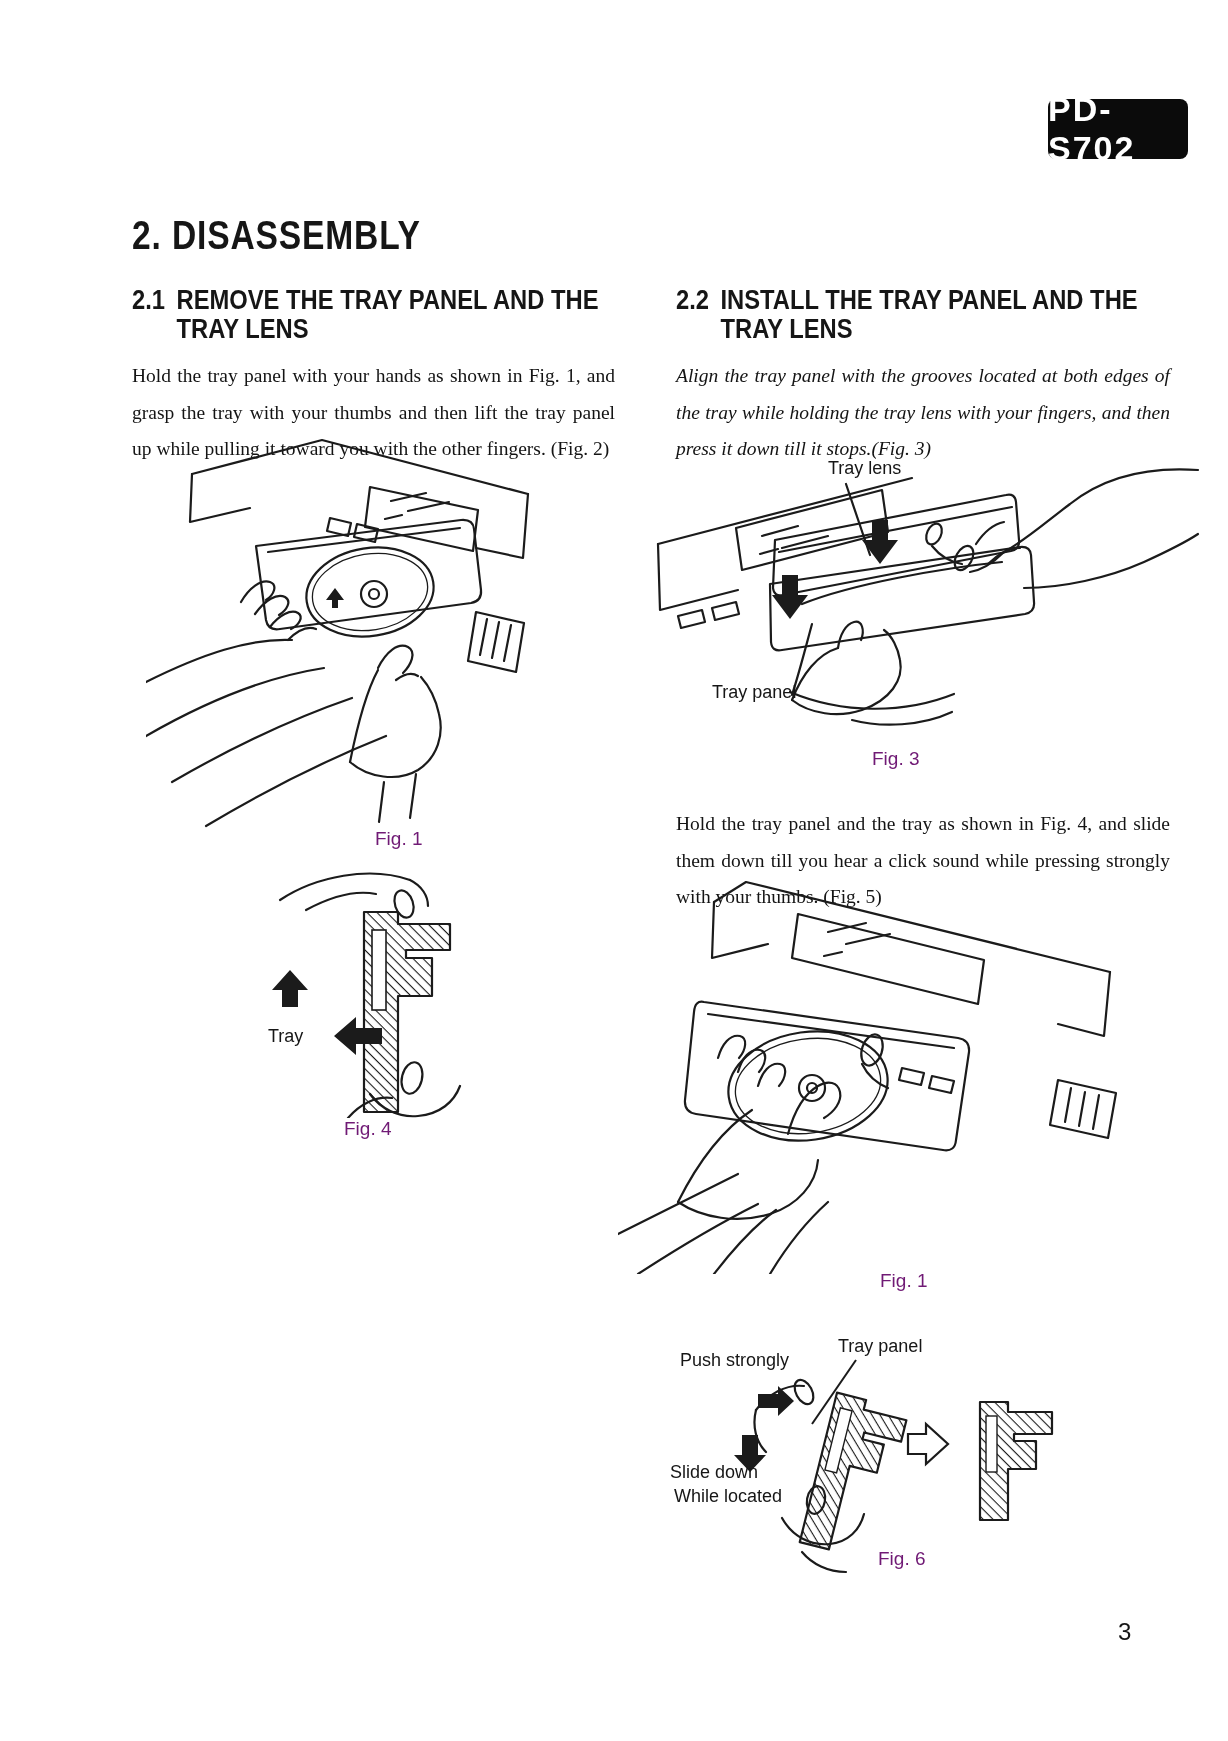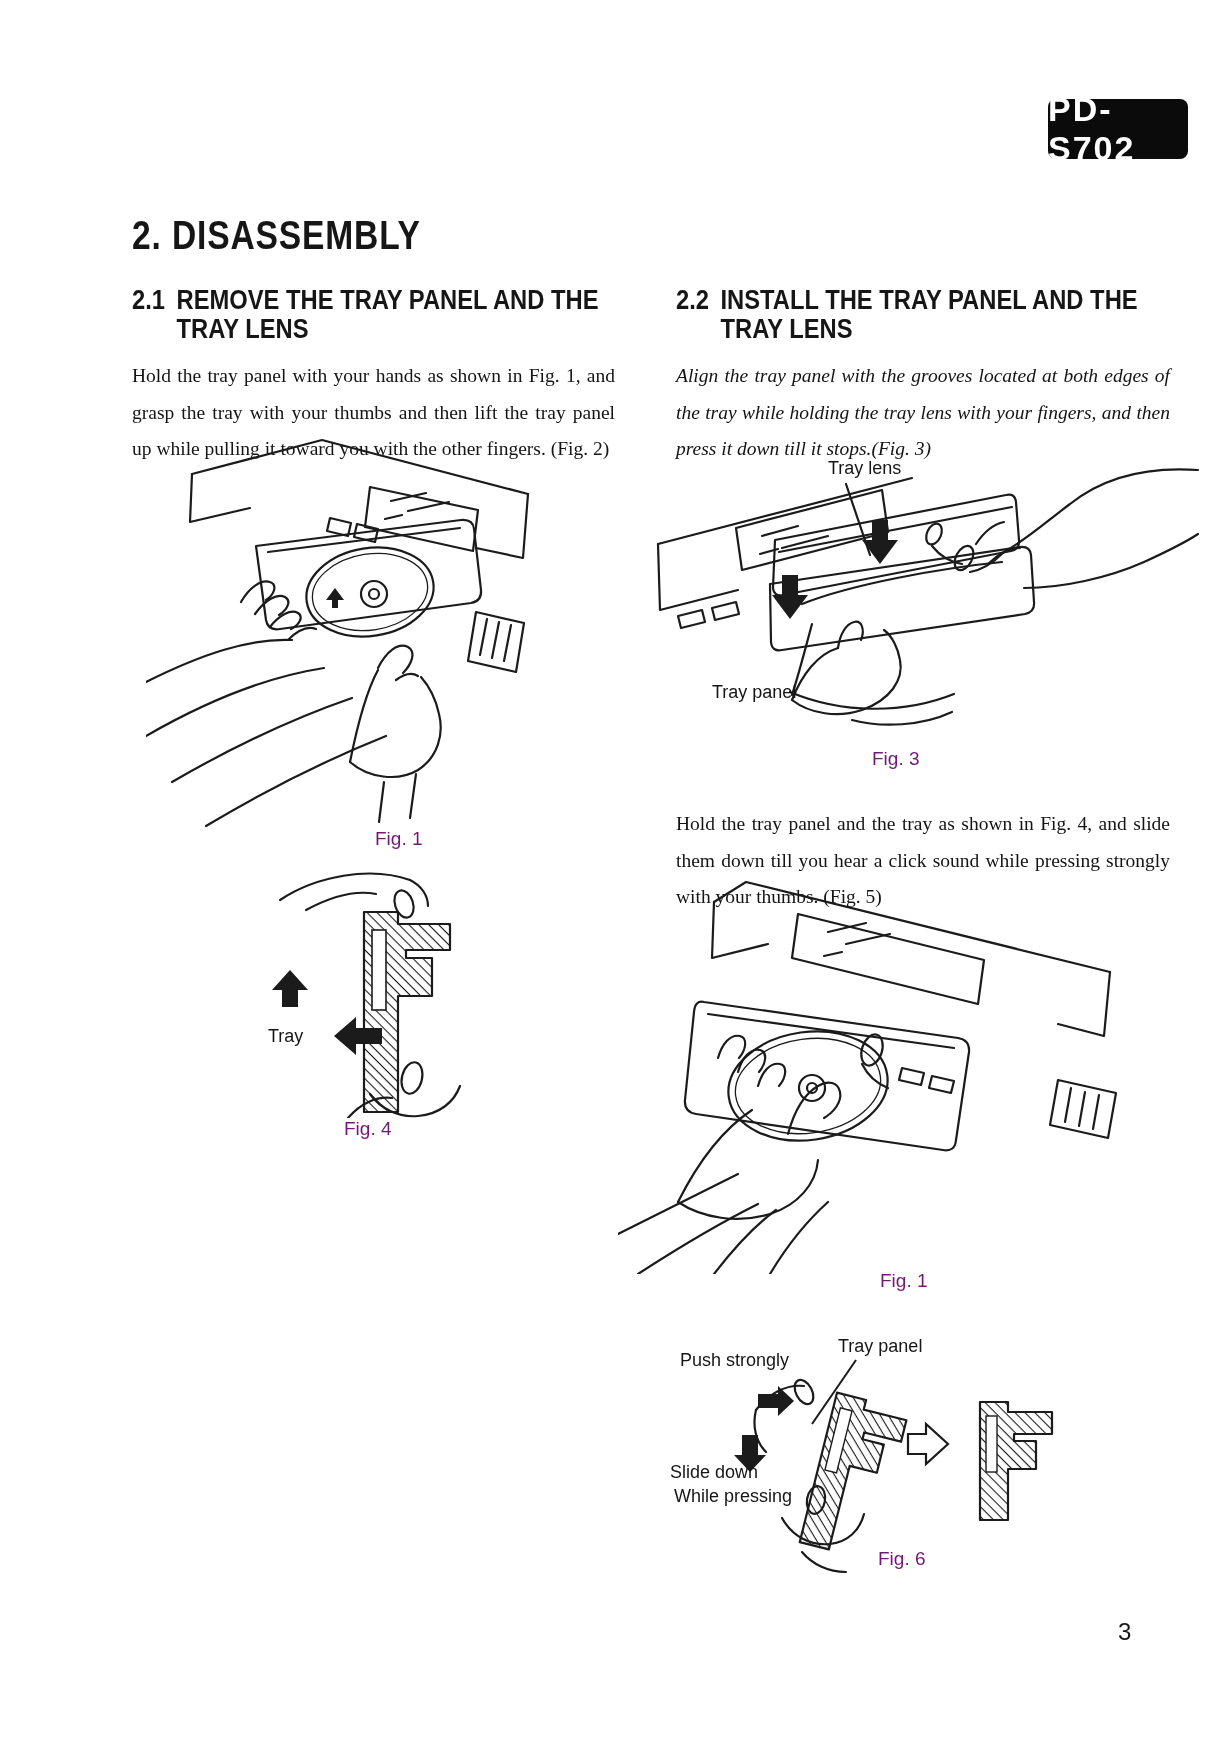--- a/index.html
+++ b/index.html
@@ -210,18 +210,18 @@
     </g>
     <polygon points="94,56 114,56 114,48 130,63 114,78 114,70 94,70" fill="#1b1b1b"></polygon>
     <polygon points="78,97 94,97 94,117 102,117 86,134 70,117 78,117" fill="#1b1b1b"></polygon>
     <polygon points="244,96 262,96 262,86 284,106 262,126 262,116 244,116" fill="#ffffff" stroke="#1b1b1b" stroke-width="2.2"></polygon>
     <path d="M316,64 L344,64 L344,74 L388,74 L388,96 L350,96 L350,103 L372,103 L372,131 L344,131 L344,182 L316,182 Z" fill="url(#h5)" stroke="#1b1b1b" stroke-width="2.2" stroke-linejoin="round"></path>
     <rect x="322" y="78" width="11" height="56" fill="#ffffff" stroke="#1b1b1b" stroke-width="1.4"></rect>
   </svg>
   <div class="fig-label" style="left:680px;top:1350px;">Push strongly</div>
   <div class="fig-label" style="left:838px;top:1336px;">Tray panel</div>
   <div class="fig-label" style="left:670px;top:1462px;">Slide down</div>
-  <div class="fig-label" style="left:674px;top:1486px;">While pressing</div>
+  <div class="fig-label" style="left:674px;top:1486px;">While located</div>
   <div class="fig-caption" style="left:878px;top:1548px;">Fig. 6</div>
 
   <div class="page-number">3</div>
 
 </div>
 
 </body></html>

